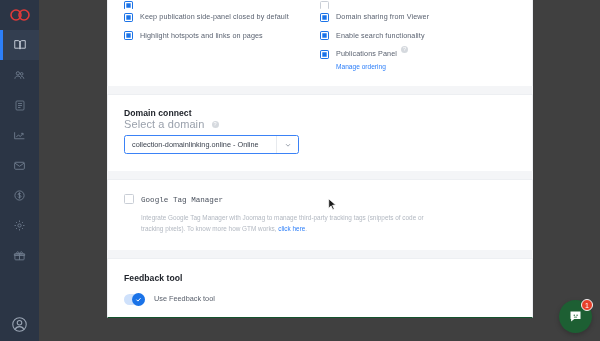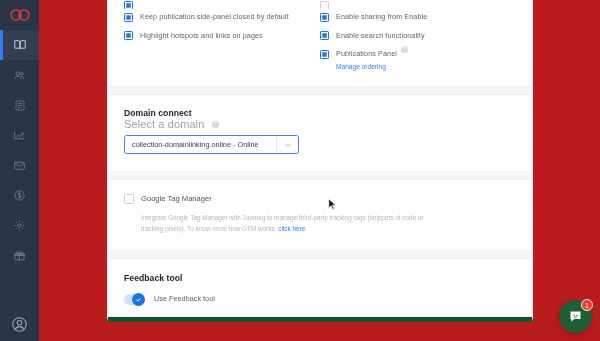--- a/index.html
+++ b/index.html
@@ -37,34 +37,34 @@
   }
   .avatar-cell {
     position: absolute; bottom: 8px; left: 0; width: 39px;
     display: flex; align-items: center; justify-content: center;
     cursor: pointer;
   }
 
   
   .content {
     flex: 1; height: 341px;
-    background: #b91c1c;
+    background: #404040;
     position: relative;
     overflow: hidden;
   }
   .cards {
     position: absolute; left: 68px; top: -12px; width: 426px;
   }
   .card {
     background: #ffffff;
     border: 1px solid #edeff2;
     border-bottom: none;
     padding: 0 16px;
   }
-  .card:last-child { border-bottom: 5px solid #14532d; }
+  .card:last-child { border-bottom: 1px solid #14532d; }
   .card-gap { height: 8px; background: #f4f5f7; }
 
   
   .cb-card { padding: 8px 16px 14px 16px; }
   .cb-grid { display: flex; }
   .cb-col { width: 50%; }
   .cb-row {
     display: flex; align-items: flex-start;
     height: 18.5px;
     cursor: pointer;
@@ -127,21 +127,21 @@
     font-size: 7.3px; color: #3c434f; white-space: nowrap;
   }
   .select-arrow {
     width: 22px; height: 100%;
     border-left: 1px solid #e7eaee;
     display: flex; align-items: center; justify-content: center;
   }
 
   
   .gtm-card { padding: 14px 16px 16px 16px; }
-  .gtm-head { display: flex; align-items: flex-start; cursor: pointer; }
+  .gtm-head { display: flex; align-items: flex-end; cursor: pointer; font-family: Liberation Mono, monospace; }
   .gtm-head .cb { margin-top: 0; width: 10px; height: 10px; flex: 0 0 10px; }
   .gtm-title { font-size: 7.6px; color: #4c535f; }
   .gtm-desc {
     margin-top: 8px; margin-left: 17px;
     font-size: 6.4px; color: #b2b8c1; line-height: 11px;
     max-width: 290px;
   }
   .gtm-desc a { color: #2d7ff9; text-decoration: none; cursor: pointer; }
 
   
@@ -284,21 +284,21 @@
           </div>
 
           <div class="cb-col">
 
             <div class="cb-row" style="height:12px;overflow:hidden;">
               <span class="cb"></span>
               <span class="cb-label"></span>
             </div>
             <div class="cb-row">
               <span class="cb checked"></span>
-              <span class="cb-label">Enable sharing from Enable</span>
+              <span class="cb-label">Domain sharing from Viewer</span>
             </div>
             <div class="cb-row">
               <span class="cb checked"></span>
               <span class="cb-label">Enable search functionality</span>
             </div>
             <div class="cb-row tall" style="display:block;">
               <div style="display:flex;align-items:flex-start;">
                 <span class="cb checked"></span>
                 <span class="cb-label">Publications Panel</span>
                 <span class="help-icon"></span>

